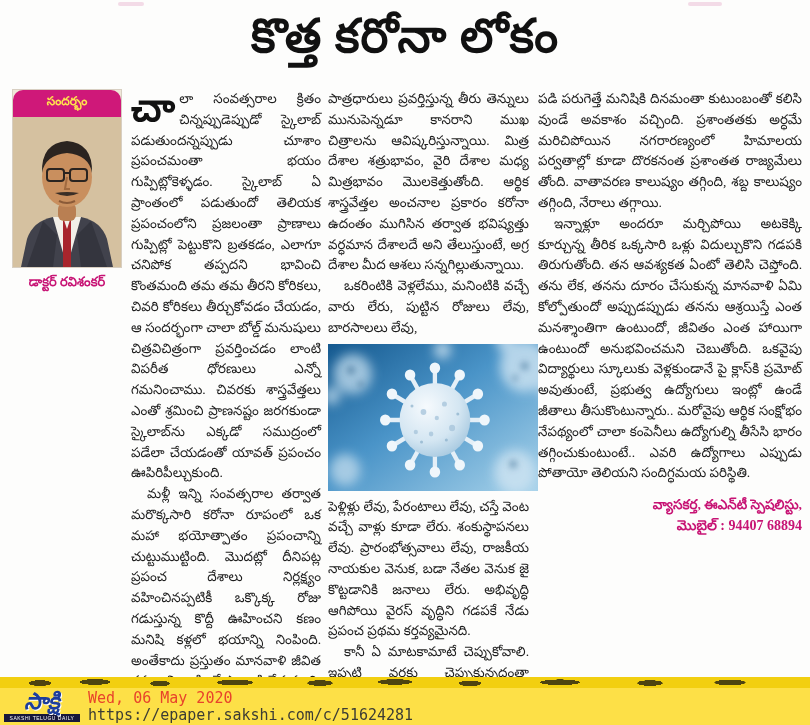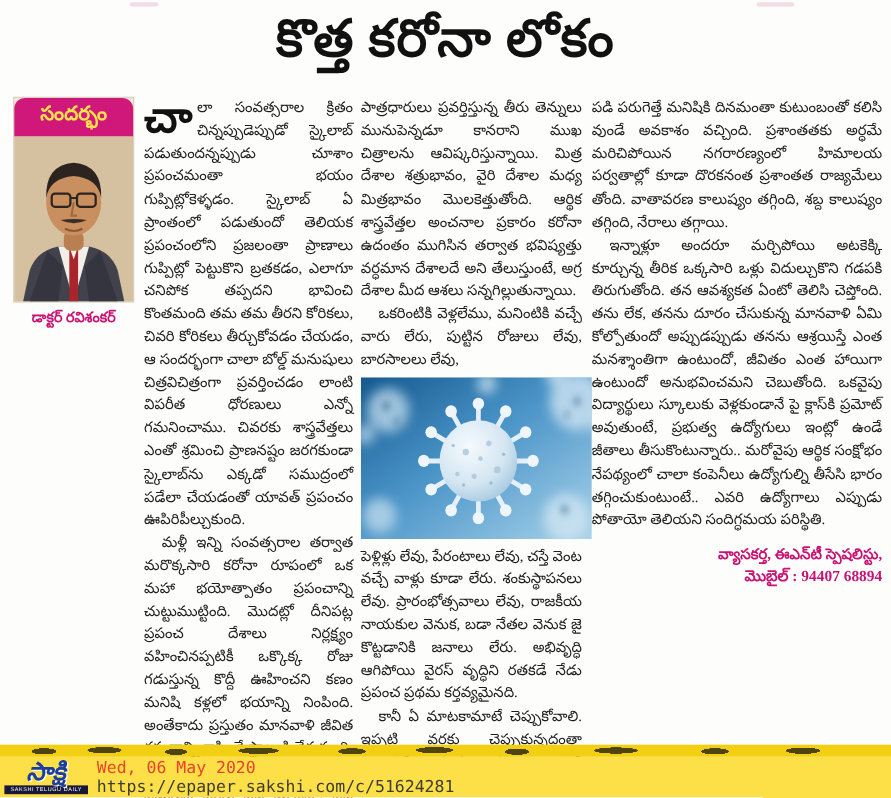--- a/index.html
+++ b/index.html
@@ -32,21 +32,21 @@
     padding:14px 8px 0 12px;
   }
 
   
   .sidebar { width:110px; flex:0 0 110px; }
   .sidebar-card { border:1px solid #d8cfc2; background:#efe7d8; }
   .sidebar-header {
     background:#cf1879;
     color:#ffe54c;
     font-weight:bold;
-    font-size:18px;
+    font-size:12px;
     text-align:center;
     padding:4px 2px 6px;
     border-radius:10px 10px 0 0;
   }
   .portrait { display:block; width:100%; height:150px; }
   .author-name {
     text-align:center;
     color:#c71374;
     font-weight:bold;
     font-size:13px;
@@ -270,21 +270,21 @@
         </g>
         <g fill="#7ea7c4" opacity=".6">
           <circle cx="-14" cy="22" r="1.6"></circle>
           <circle cx="24" cy="-6" r="1.6"></circle>
           <circle cx="-24" cy="-14" r="1.6"></circle>
           <circle cx="12" cy="20" r="1.6"></circle>
         </g>
       </g>
     </svg>
 
-    <div class="para">పెళ్లిళ్లు లేవు, పేరంటాలు లేవు, చస్తే వెంట వచ్చే వాళ్లు కూడా లేరు. శంకుస్థాపనలు లేవు. ప్రారంభోత్సవాలు లేవు, రాజకీయ నాయకుల వెనుక, బడా నేతల వెనుక జై కొట్టడానికి జనాలు లేరు. అభివృద్ధి ఆగిపోయి వైరస్ వృద్ధిని రతకడే నేడు ప్రపంచ ప్రథమ కర్తవ్యమైనది.</div>
+    <div class="para">పెళ్లిళ్లు లేవు, పేరంటాలు లేవు, చస్తే వెంట వచ్చే వాళ్లు కూడా లేరు. శంకుస్థాపనలు లేవు. ప్రారంభోత్సవాలు లేవు, రాజకీయ నాయకుల వెనుక, బడా నేతల వెనుక జై కొట్టడానికి జనాలు లేరు. అభివృద్ధి ఆగిపోయి వైరస్ వృద్ధిని గడపకే నేడు ప్రపంచ ప్రథమ కర్తవ్యమైనది.</div>
     <div class="para indent">కానీ ఏ మాటకామాటే చెప్పుకోవాలి. ఇప్పటి వరకు చెప్పుకున్నదంతా నాణానికి ఒకవైపు.. మరి నాణానికి ఇంకోవైపు చూస్తే.. ఈ రోజుల్లో మనిషి కోరుకున్నవి, కావాలనుకున్నవి, దక్కనివి ఎన్నో అందుబాటులోకి వచ్చాయి. రోజూ కాలంతో పోటీ</div>
   </div>
 
   <div class="col col3">
     <div class="para">పడి పరుగెత్తే మనిషికి దినమంతా కుటుంబంతో కలిసి వుండే అవకాశం వచ్చింది. ప్రశాంతతకు అర్ధమే మరిచిపోయిన నగరారణ్యంలో హిమాలయ పర్వతాల్లో కూడా దొరకనంత ప్రశాంతత రాజ్యమేలు తోంది. వాతావరణ కాలుష్యం తగ్గింది, శబ్ద కాలుష్యం తగ్గింది, నేరాలు తగ్గాయి.</div>
     <div class="para indent">ఇన్నాళ్లూ అందరూ మర్చిపోయి అటకెక్కి కూర్చున్న తీరిక ఒక్కసారి ఒళ్లు విదుల్చుకొని గడపకి తిరుగుతోంది. తన ఆవశ్యకత ఏంటో తెలిసి చెప్తోంది. తను లేక, తనను దూరం చేసుకున్న మానవాళి ఏమి కోల్పోతుందో అప్పుడప్పుడు తనను ఆశ్రయిస్తే ఎంత మనశ్శాంతిగా ఉంటుందో, జీవితం ఎంత హాయిగా ఉంటుందో అనుభవించమని చెబుతోంది. ఒకవైపు విద్యార్థులు స్కూలుకు వెళ్లకుండానే పై క్లాస్‌కి ప్రమోట్ అవుతుంటే, ప్రభుత్వ ఉద్యోగులు ఇంట్లో ఉండే జీతాలు తీసుకొంటున్నారు.. మరోవైపు ఆర్థిక సంక్షోభం నేపథ్యంలో చాలా కంపెనీలు ఉద్యోగుల్ని తీసేసి భారం తగ్గించుకుంటుంటే.. ఎవరి ఉద్యోగాలు ఎప్పుడు పోతాయో తెలియని సందిగ్ధమయ పరిస్థితి.</div>
     <div class="credit">
       <div>వ్యాసకర్త, ఈఎన్‌టీ స్పెషలిస్టు,</div>
       <div class="mobile">మొబైల్ : 94407 68894</div>
     </div>

